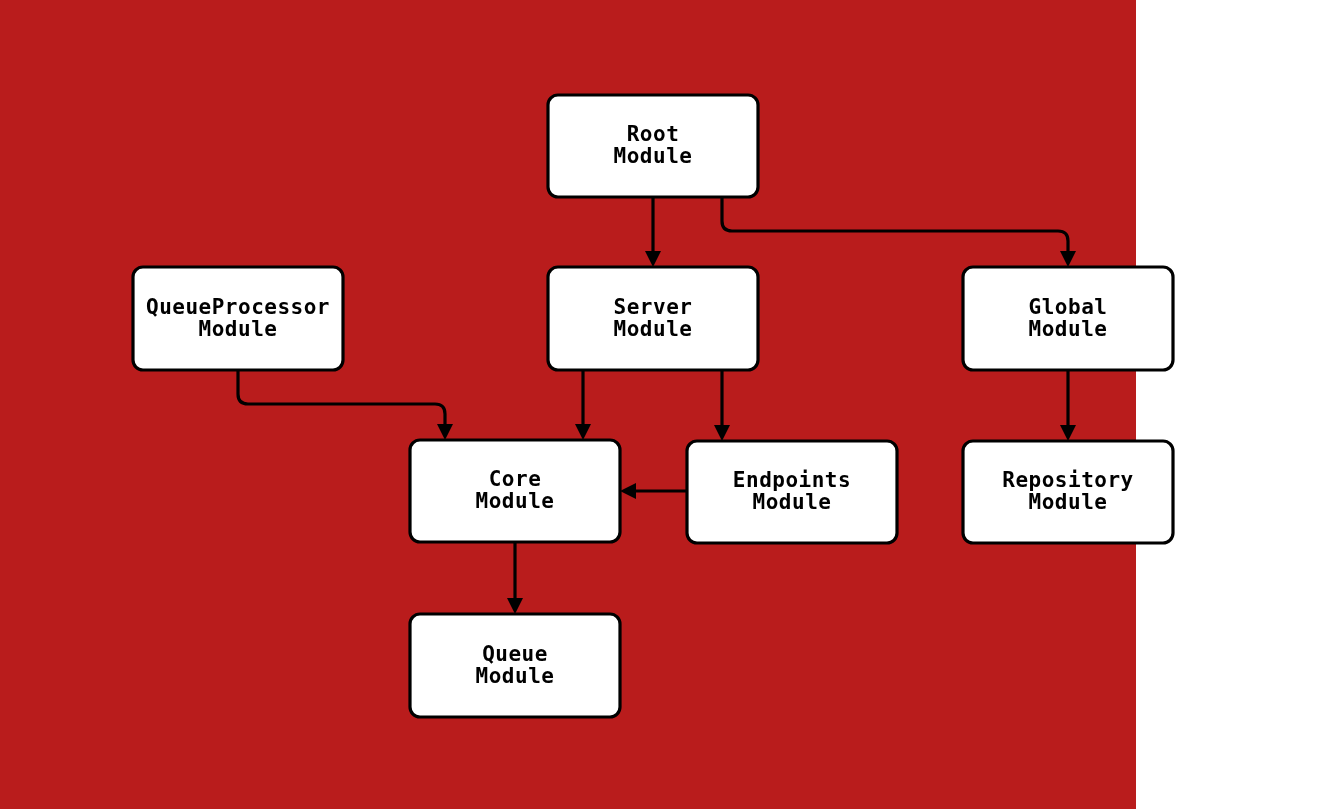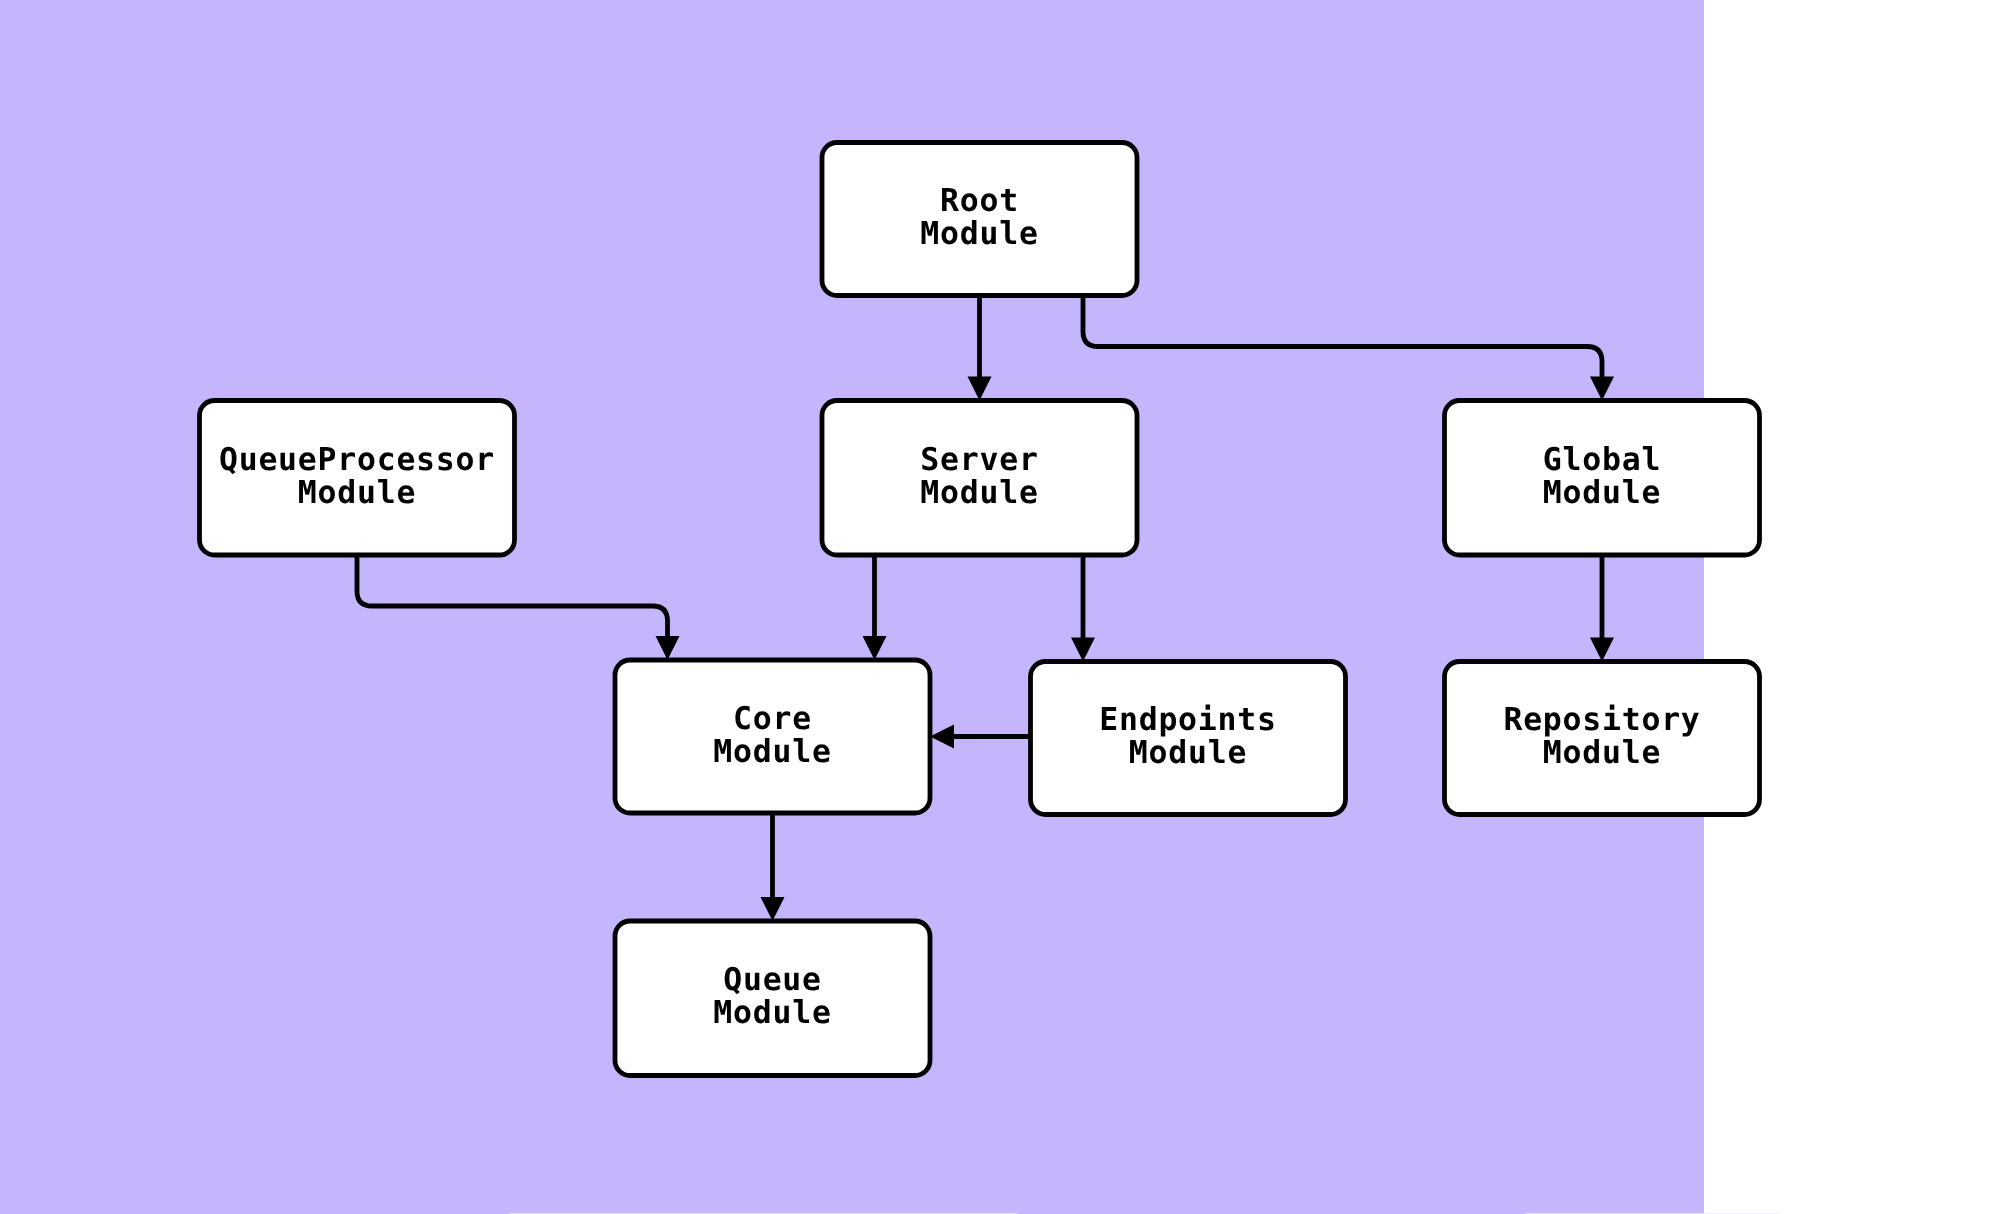--- a/index.html
+++ b/index.html
@@ -11,21 +11,21 @@
   body {
     width: 1337px;
     height: 809px;
     font-family: "DejaVu Sans Mono", monospace;
     overflow: hidden;
   }
   #diagram-canvas {
     position: relative;
     width: 1136px;
     height: 809px;
-    background: #c4b5fd;
+    background: #b91c1c;
   }
   #diagram-svg {
     position: absolute;
     top: 0;
     left: 0;
     width: 1337px;
     height: 809px;
     display: block;
   }
   .node-box {

